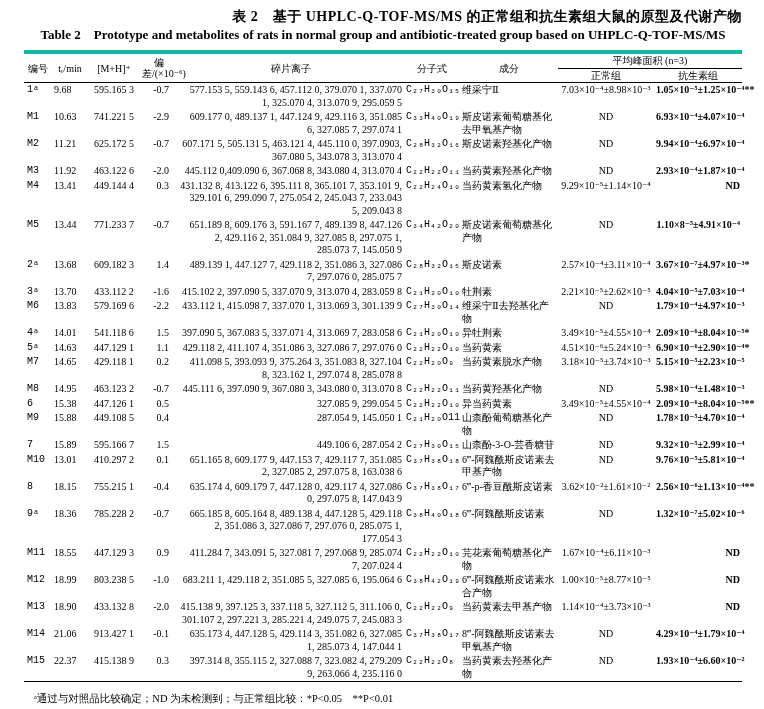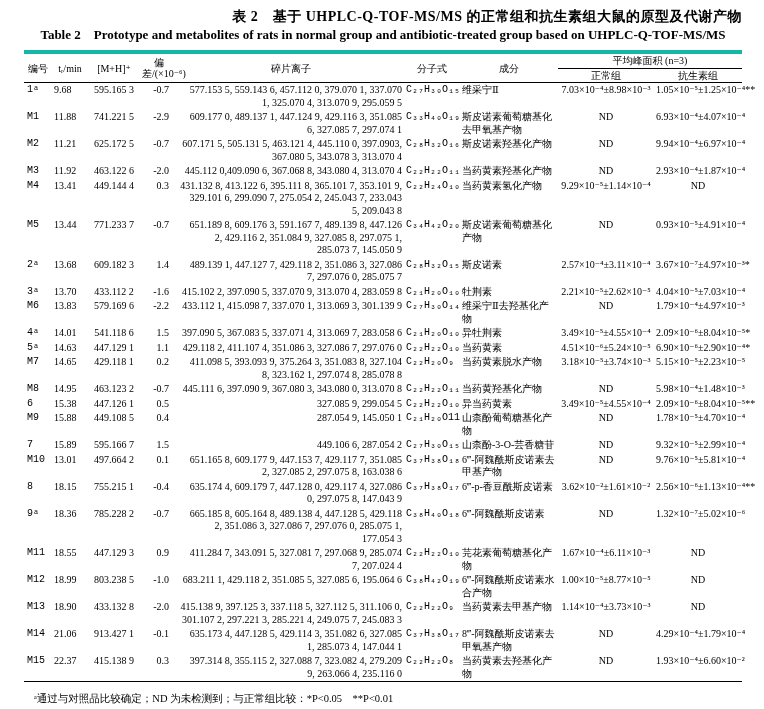--- a/index.html
+++ b/index.html
@@ -29,21 +29,21 @@
   thead tr:first-child th[rowspan]{border-bottom:1.5px solid #000;}
   th.group{border-bottom:1px solid #000;}
   td.c0{text-align:left;padding-left:3px;font-family:Liberation Mono, monospace;}
   td.c1{text-align:left;padding-right:5px;}
   td.c2{text-align:center;}
   td.c3{text-align:right;padding-right:9px;}
   td.c4{text-align:right;}
   td.c5{text-align:left;font-family:Liberation Mono, monospace;}
   td.c6{text-align:left;}
   td.c7{text-align:center;white-space:nowrap;}
-  td.c8{text-align:center;white-space:nowrap;}
+  td.c8{text-align:right;white-space:nowrap;font-weight:bold;}
   .footnotes{
     margin-top:8px;padding-left:10px;font-size:10.5px;line-height:1.75;
   }
 </style>
 </head>
 <body>
 
 <div class="page">
 
   <div class="title-zh">表 2　基于 UHPLC-Q-TOF-MS/MS 的正常组和抗生素组大鼠的原型及代谢产物</div>
@@ -84,21 +84,21 @@
           <td class="c2">595.165 3</td>
           <td class="c3">-0.7</td>
           <td class="c4">577.153 5, 559.143 6, 457.112 0, 379.070 1, 337.070 1, 325.070 4, 313.070 9, 295.059 5</td>
           <td class="c5">C₂₇H₃₀O₁₅</td>
           <td class="c6">维采宁Ⅱ</td>
           <td class="c7">7.03×10⁻⁴±8.98×10⁻³</td>
           <td class="c8">1.05×10⁻⁵±1.25×10⁻⁴**</td>
         </tr>
         <tr>
           <td class="c0">M1</td>
-          <td class="c1">11.88</td>
+          <td class="c1">10.63</td>
           <td class="c2">741.221 5</td>
           <td class="c3">-2.9</td>
           <td class="c4">609.177 0, 489.137 1, 447.124 9, 429.116 3, 351.085 6, 327.085 7, 297.074 1</td>
           <td class="c5">C₃₃H₄₀O₁₉</td>
           <td class="c6">斯皮诺素葡萄糖基化去甲氧基产物</td>
           <td class="c7">ND</td>
           <td class="c8">6.93×10⁻⁴±4.07×10⁻⁴</td>
         </tr>
         <tr>
           <td class="c0">M2</td>
@@ -135,21 +135,21 @@
         </tr>
         <tr>
           <td class="c0">M5</td>
           <td class="c1">13.44</td>
           <td class="c2">771.233 7</td>
           <td class="c3">-0.7</td>
           <td class="c4">651.189 8, 609.176 3, 591.167 7, 489.139 8, 447.126 2, 429.116 2, 351.084 9, 327.085 8, 297.075 1, 285.073 7, 145.050 9</td>
           <td class="c5">C₃₄H₄₂O₂₀</td>
           <td class="c6">斯皮诺素葡萄糖基化产物</td>
           <td class="c7">ND</td>
-          <td class="c8">0.93×10⁻⁵±4.91×10⁻⁴</td>
+          <td class="c8">1.10×8⁻⁵±4.91×10⁻⁴</td>
         </tr>
         <tr>
           <td class="c0">2ᵃ</td>
           <td class="c1">13.68</td>
           <td class="c2">609.182 3</td>
           <td class="c3">1.4</td>
           <td class="c4">489.139 1, 447.127 7, 429.118 2, 351.086 3, 327.086 7, 297.076 0, 285.075 7</td>
           <td class="c5">C₂₈H₃₂O₁₅</td>
           <td class="c6">斯皮诺素</td>
           <td class="c7">2.57×10⁻⁴±3.11×10⁻⁴</td>
@@ -250,21 +250,21 @@
           <td class="c3">1.5</td>
           <td class="c4">449.106 6, 287.054 2</td>
           <td class="c5">C₂₇H₃₀O₁₅</td>
           <td class="c6">山柰酚-3-O-芸香糖苷</td>
           <td class="c7">ND</td>
           <td class="c8">9.32×10⁻⁵±2.99×10⁻⁴</td>
         </tr>
         <tr>
           <td class="c0">M10</td>
           <td class="c1">13.01</td>
-          <td class="c2">497.664 2</td>
+          <td class="c2">410.297 2</td>
           <td class="c3">0.1</td>
           <td class="c4">651.165 8, 609.177 9, 447.153 7, 429.117 7, 351.085 2, 327.085 2, 297.075 8, 163.038 6</td>
           <td class="c5">C₃₇H₃₈O₁₈</td>
           <td class="c6">6‴-阿魏酰斯皮诺素去甲基产物</td>
           <td class="c7">ND</td>
           <td class="c8">9.76×10⁻⁵±5.81×10⁻⁴</td>
         </tr>
         <tr>
           <td class="c0">8</td>
           <td class="c1">18.15</td>

